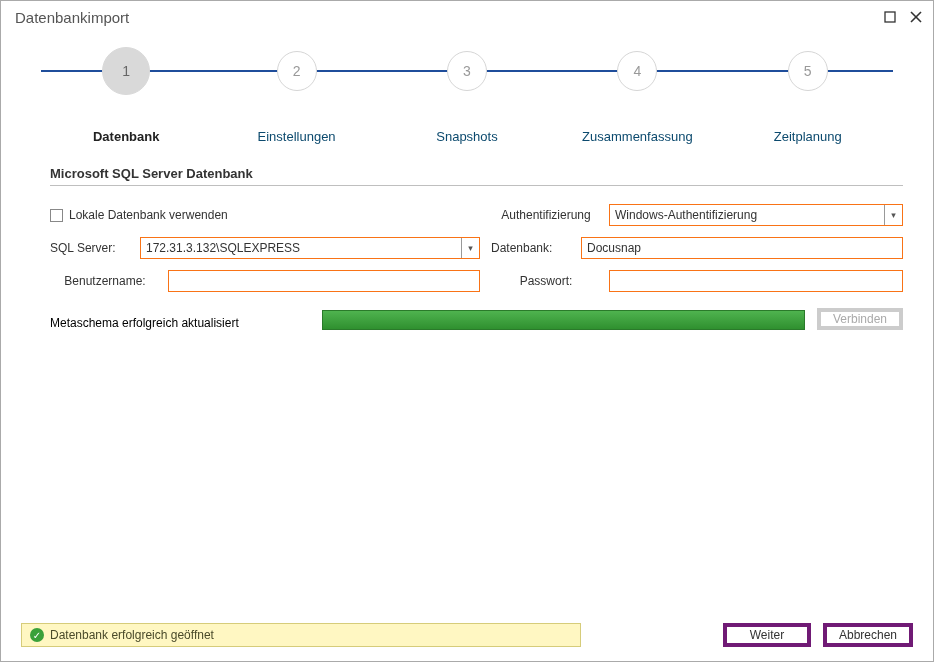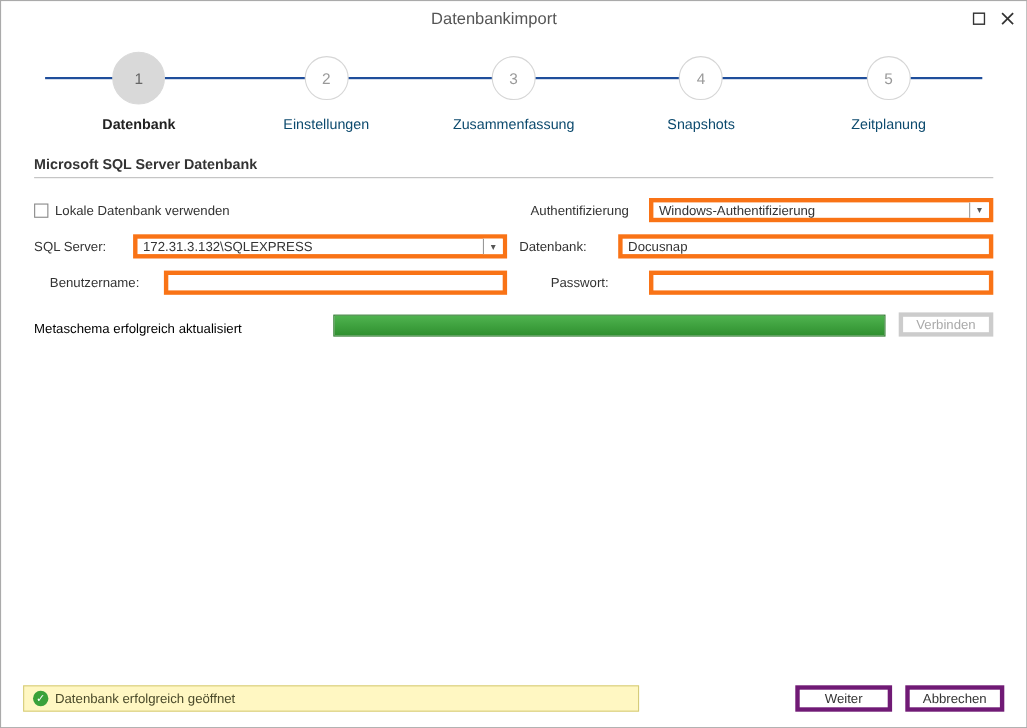--- a/index.html
+++ b/index.html
@@ -1,46 +1,46 @@
 <!DOCTYPE html>
 <html><head>
 <meta charset="utf-8">
 <style>
 * { margin:0; padding:0; box-sizing:border-box; font-family:"Segoe UI",Tahoma,sans-serif; }
 body { background:#fff; width:934px; height:662px; overflow:hidden; position:relative; }
 
 .window { width:934px; height:662px; border:1px solid #aaa; display:flex; flex-direction:column; background:#fff; }
 
-.titlebar { height:32px; display:flex; align-items:center; padding:0 10px 0 14px; color:#555; font-size:15px;text-align:center; }
+.titlebar { height:32px; display:flex; align-items:center; padding:0 10px 0 14px; color:#555; font-size:15px; }
 .titlebar .title { flex:1; }
 .titlebar .win-btns { display:flex; gap:12px; }
 .titlebar .win-btn { width:14px; height:14px; display:flex; align-items:center; justify-content:center; cursor:pointer; }
 
 .stepper-wrap { padding:18px 40px 14px; }
 .stepper { position:relative; height:54px; }
 .stepper .line { position:absolute; top:19px; left:0; right:0; height:2px; background:#1f4e9b; }
 .stepper .nodes { position:absolute; top:0; left:0; right:0; display:flex; justify-content:space-between; }
 .step { width:20%; display:flex; flex-direction:column; align-items:center; }
 .step .circle { width:40px; height:40px; border-radius:50%; background:#fff; border:1px solid #d6d6d6; display:flex; align-items:center; justify-content:center; font-size:14px; color:#999; z-index:2; }
 .step.active .circle { background:#d9d9d9; border-color:#d9d9d9; color:#666; width:48px; height:48px; margin-top:-4px; }
-.step-labels { display:flex; justify-content:flex-end; margin-top:0; }
+.step-labels { display:flex; justify-content:flex-start; margin-top:24px; }
 .step-label { width:20%; text-align:center; font-size:13px; color:#0c4a6e; }
 .step-label.active { font-weight:bold; color:#222; }
 
-.content { flex:1; padding:8px 30px 0; }
+.content { flex:1; padding:8px 30px 0;margin-left:19px; }
 .section-title { font-size:13px; font-weight:bold; color:#333; padding-bottom:4px; }
 .section-divider { border:none; border-top:1px solid #bfbfbf; margin-bottom:18px; }
 
 .form-grid { display:grid; grid-template-columns: 430px 1fr; column-gap:30px; row-gap:12px; align-items:center; font-size:12px; color:#333;gap:11px; }
 .form-row { display:flex; align-items:center; gap:8px; }
 .form-label { width:82px; white-space:nowrap; }
 .form-label-r { width:110px; white-space:nowrap;text-align:center; }
 
 input[type=text], select.combo, .combo-box, .readonly-box {
-  height:22px; border:4px solid #f97316; background:#fff; font-size:12px; padding:0 5px; color:#333;
+  height:22px; border:1px solid #f97316; background:#fff; font-size:12px; padding:0 5px; color:#333;
 }
 .combo-box { display:flex; align-items:center; flex:1; position:relative; padding-right:20px; }
 .combo-box .caret { position:absolute; right:0; top:0; width:18px; height:100%; border-left:1px solid #999; display:flex; align-items:center; justify-content:center; font-size:9px; color:#555; background:#fff; }
 .text-input { flex:1; }
 .readonly-box { background:#e6e6e6; border-color:#bbb; flex:1; }
 
 .checkbox { display:flex; align-items:center; gap:6px; }
 .checkbox .box { width:13px; height:13px; border:1px solid #888; background:#fff; }
 
 .progress-row { margin-top:16px; display:flex; align-items:flex-end; gap:12px; font-size:12px; }
@@ -105,22 +105,22 @@
         <div class="step">
             <div class="circle">
               <span>5</span>
             </div>
           </div>
       </div>
     </div>
     <div class="step-labels">
       <div class="step-label active">Datenbank</div>
       <div class="step-label">Einstellungen</div>
+      <div class="step-label">Snapshots</div>
       <div class="step-label">Zusammenfassung</div>
-      <div class="step-label">Snapshots</div>
       <div class="step-label">Zeitplanung</div>
     </div>
   </div>
 
   <div class="content">
     <div class="section-title">Microsoft SQL Server Datenbank</div>
     <hr class="section-divider">
 
     <div class="form-grid">
 

